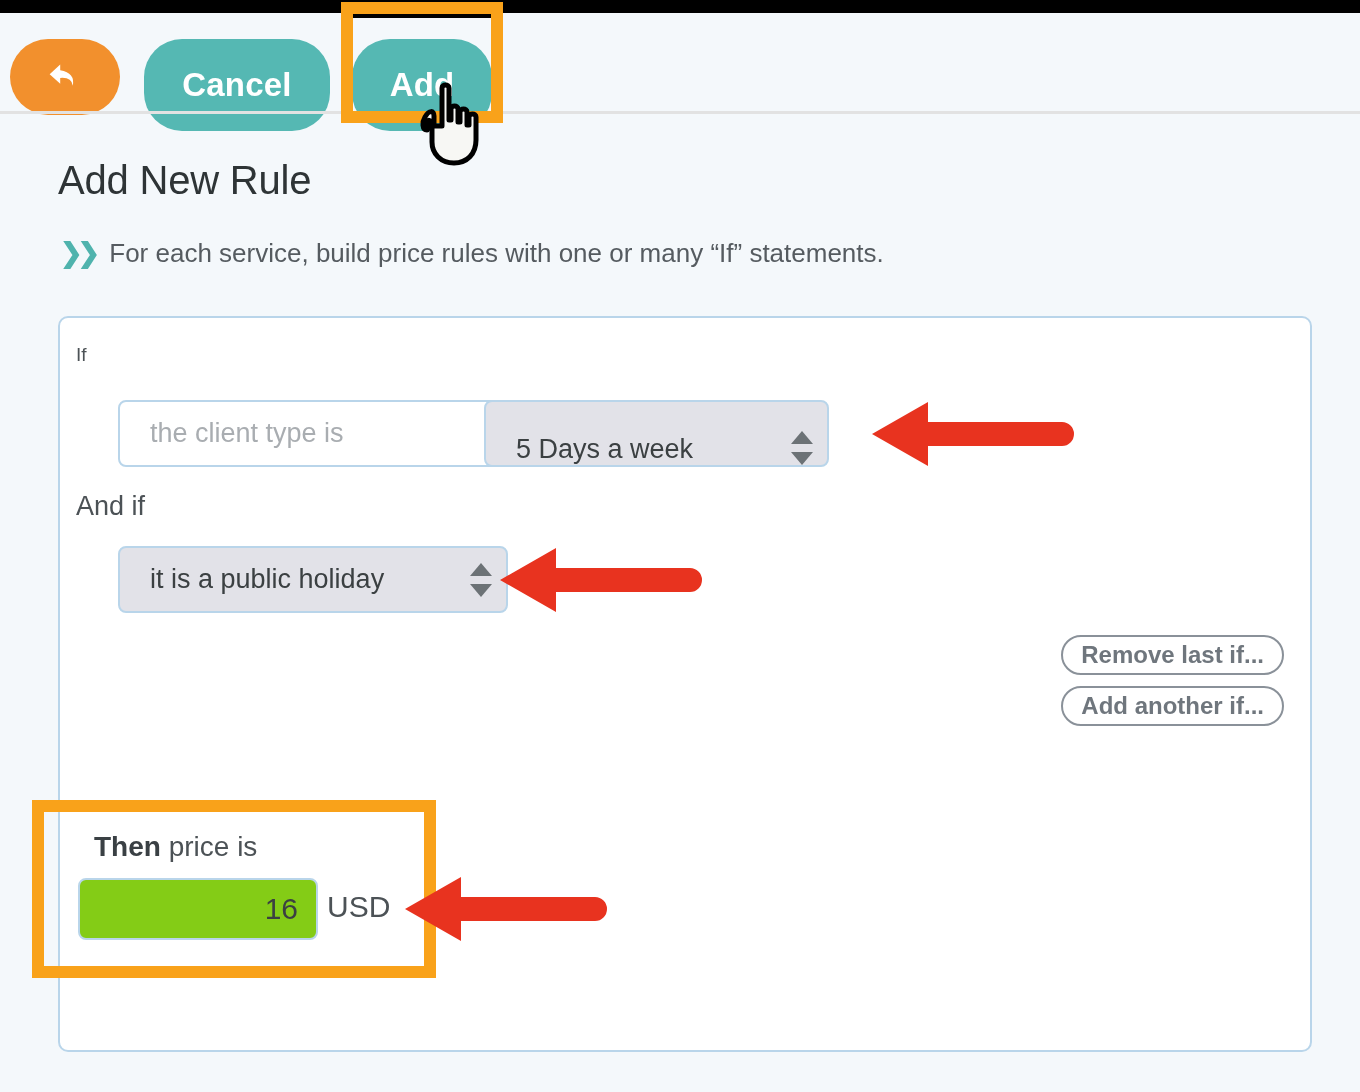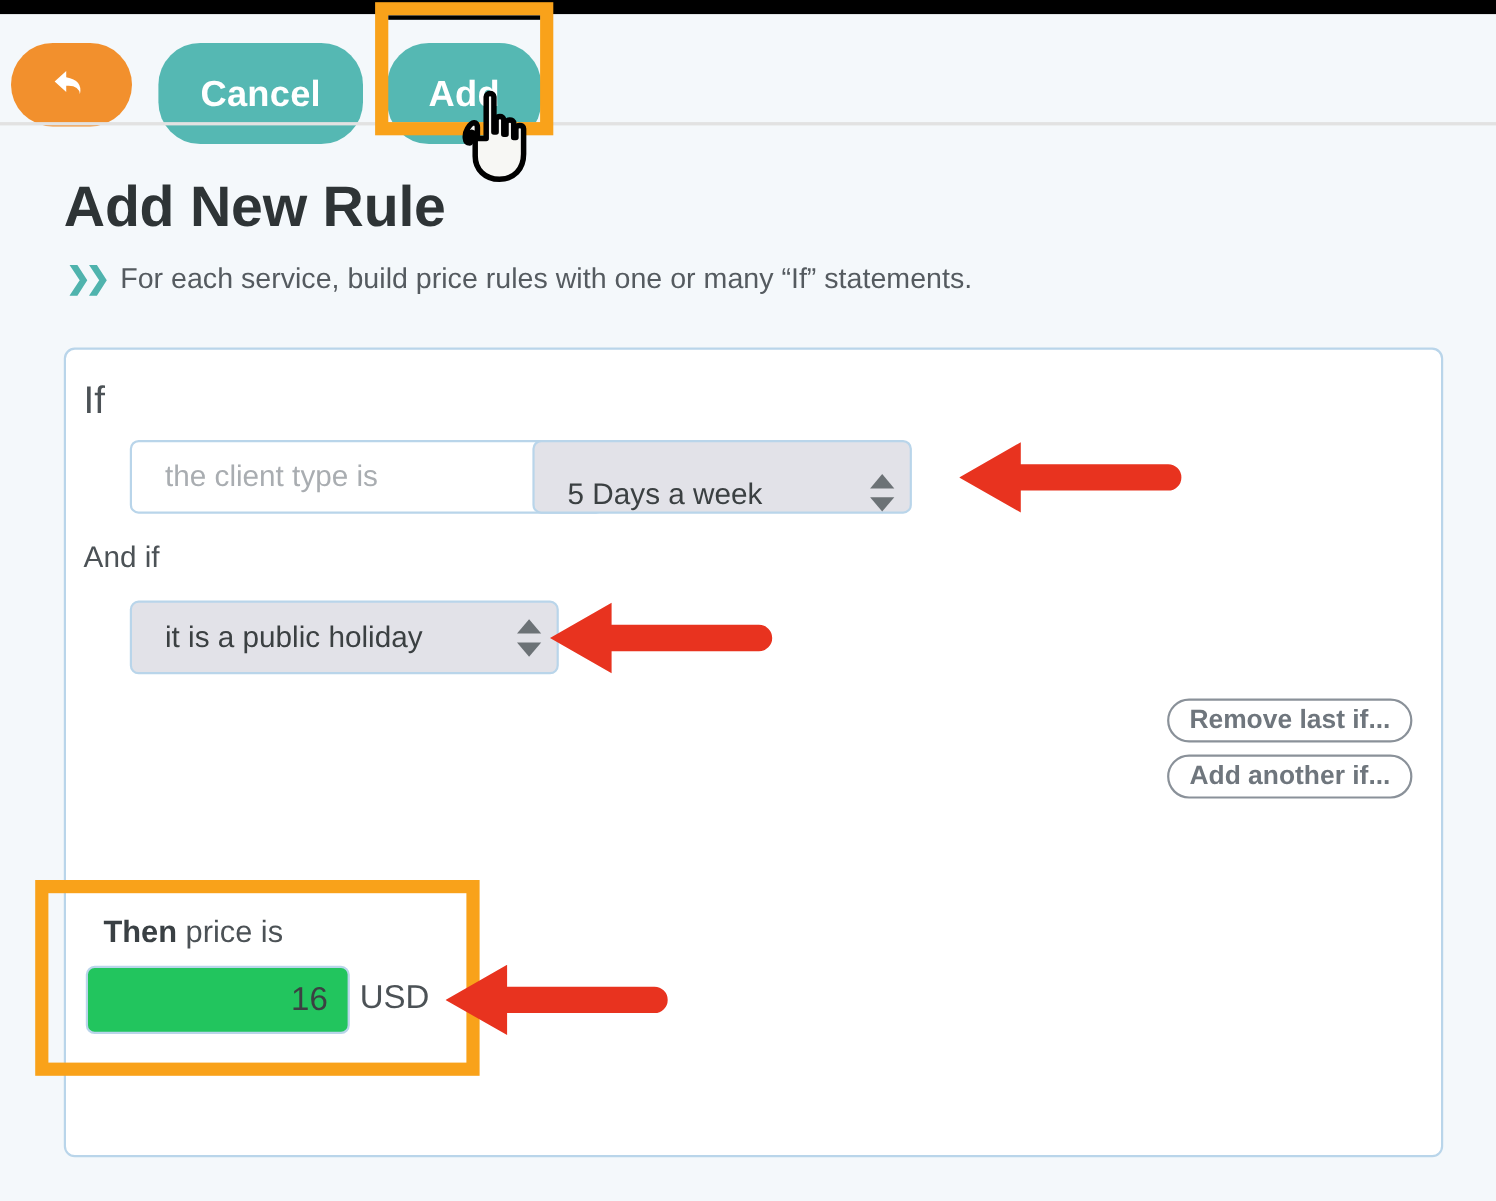--- a/index.html
+++ b/index.html
@@ -74,42 +74,42 @@
   
   .cursor-hand {
     position: absolute; left: 420px; top: 82px;
     width: 70px; height: 84px;
     pointer-events: none;
   }
 
   
   .page-title {
     position: absolute; left: 58px; top: 158px;
-    font-size: 52px; color: #2e3436; font-weight: bold;
+    font-size: 40px; color: #2e3436; font-weight: normal;
     letter-spacing: -0.2px;
   }
   .page-sub {
     position: absolute; left: 60px; top: 238px;
     font-size: 26px; color: #555b60;
     display: flex; align-items: center; gap: 14px;
   }
   .chev-icon { color: #4fb3ad; font-size: 27px; font-weight: bold; letter-spacing: -5px; line-height: 1; }
 
   
   .rule-card {
     position: absolute; left: 58px; top: 316px;
     width: 1254px; height: 736px;
     background: #ffffff;
     border: 2px solid #b9d5ea;
     border-radius: 10px;
   }
 
   .lbl-if {
     position: absolute; left: 76px; top: 344px;
-    font-size: 35px; color: #4c5256; text-align: center;
+    font-size: 19px; color: #4c5256; text-align: center;
   }
   .lbl-andif {
     position: absolute; left: 76px; top: 491px;
     font-size: 27px; color: #4c5256;
   }
 
   
   .sel {
     position: absolute;
     height: 67px;
@@ -161,21 +161,21 @@
   
   .then-label {
     position: absolute; left: 94px; top: 831px;
     font-size: 28px; color: #4c5256;
   }
   .then-label b { color: #3a4044; font-weight: bold; }
 
   .price-input {
     position: absolute; left: 78px; top: 878px;
     width: 240px; height: 62px;
-    background: #22c55e;
+    background: #84cc16;
     border: 2px solid #b9d5ea;
     border-radius: 8px;
     display: flex; align-items: center; justify-content: flex-end;
     padding-right: 18px;
     font-size: 30px; color: #3b4042;
     cursor: text;
   }
   .price-currency {
     position: absolute; left: 327px; top: 890px;
     font-size: 30px; color: #4c5256;

